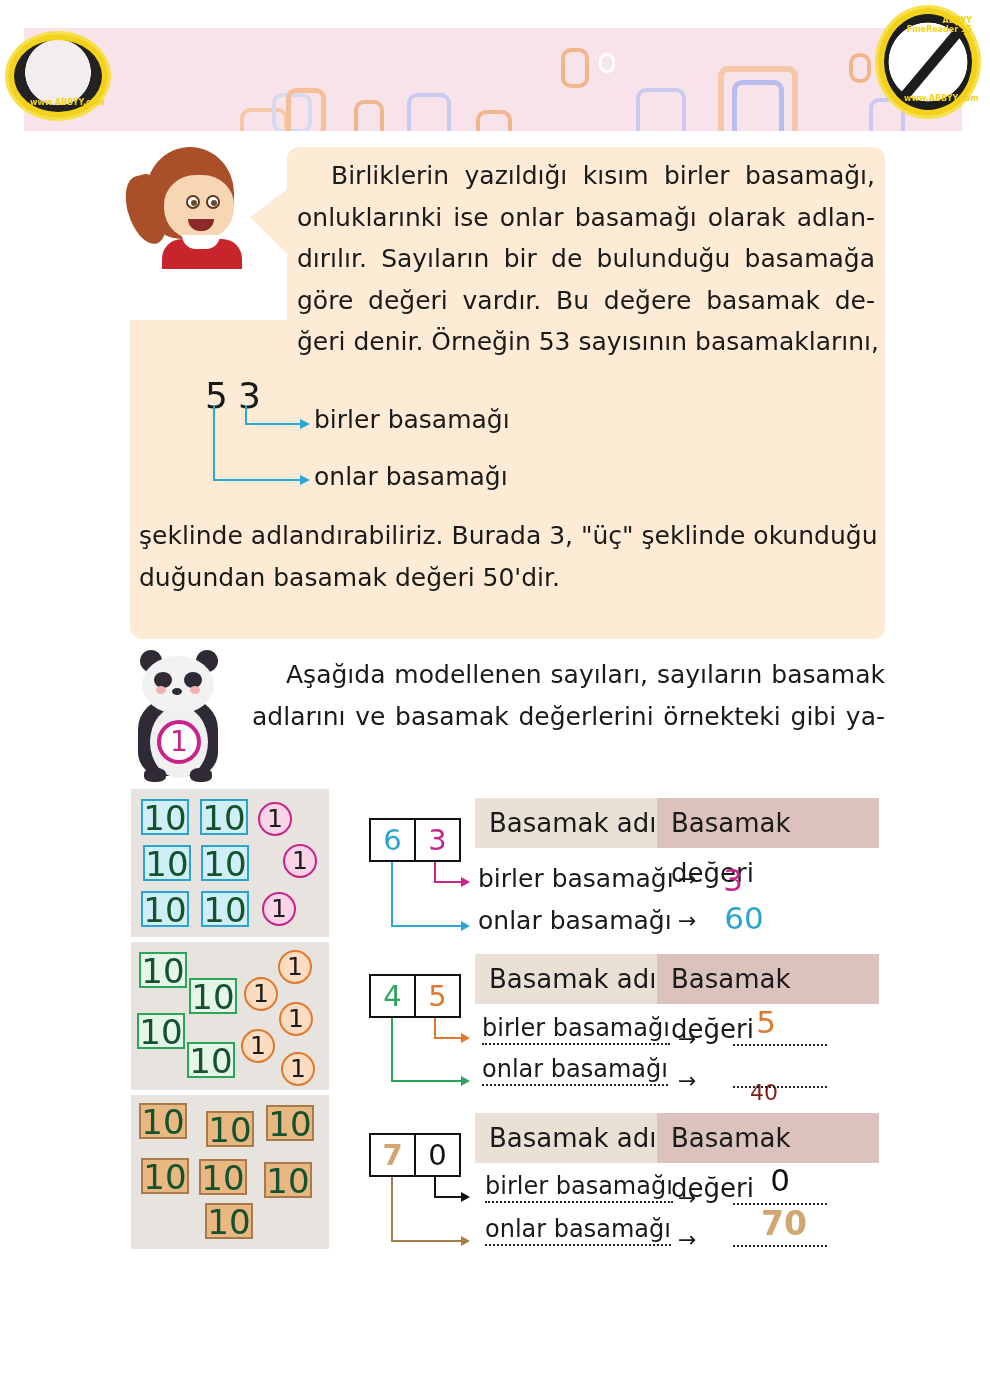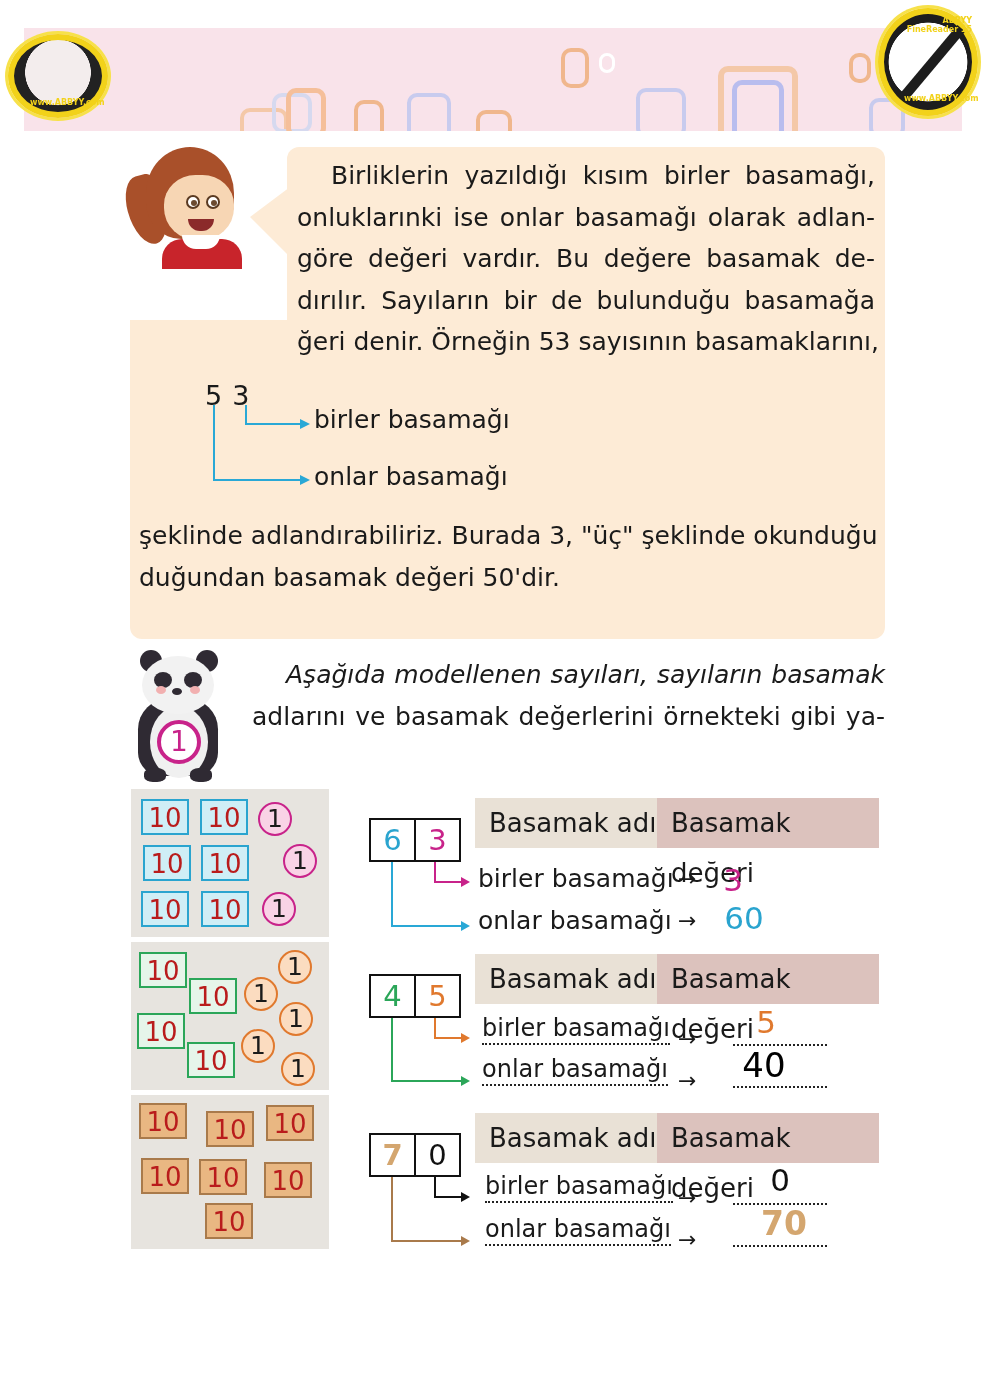--- a/index.html
+++ b/index.html
@@ -32,21 +32,21 @@
   .girl .eye::after { content: ""; position: absolute; left: 3px; top: 3px; width: 6px; height: 6px; background: #6b4a30; border-radius: 50%; }
   .girl .mouth { position: absolute; left: 24px; top: 44px; width: 26px; height: 12px; background: #8b2a2a; border-radius: 0 0 14px 14px; }
   .girl .sweater { position: absolute; left: 34px; top: 94px; width: 80px; height: 30px; background: #c8242b; border-radius: 20px 20px 0 0; }
   .girl .collar { position: absolute; left: 54px; top: 90px; width: 38px; height: 14px; background: #fff; border-radius: 0 0 20px 20px; }
 
   .txt { position: absolute; font-size: 25px; line-height: 41.5px; color: #1a1a1a; white-space: nowrap; }
   .para1 { left: 297px; top: 155px; width: 578px; }
   .para1 .line { display: block; text-align: justify; text-align-last: justify; }
   .para1 .line.first { padding-left: 34px; }
 
-  .ex53 { position: absolute; left: 205px; top: 375px; font-size: 27px; letter-spacing: 10px; }
+  .ex53 { position: absolute; left: 205px; top: 375px; font-size: 36px; letter-spacing: 10px; }
   .ex-line { position: absolute; background: #29a8d6; }
   .ex-label { position: absolute; font-size: 25px; }
   .arrowhead { position: absolute; width: 0; height: 0; border-top: 5px solid transparent; border-bottom: 5px solid transparent; }
 
   .para2 { left: 139px; top: 515px; width: 736px; }
   .para2 .line { display: block; text-align: justify; text-align-last: justify; }
   .para2 .line.last { text-align-last: left; }
 
   
   .panda { position: absolute; left: 128px; top: 650px; width: 100px; height: 132px; }
@@ -56,26 +56,26 @@
   .panda .ear { position: absolute; top: 0; width: 22px; height: 22px; background: #2f2a33; border-radius: 50%; }
   .panda .patch { position: absolute; top: 22px; width: 18px; height: 16px; background: #2f2a33; border-radius: 50%; }
   .panda .nose { position: absolute; left: 44px; top: 38px; width: 10px; height: 7px; background: #2f2a33; border-radius: 50%; }
   .panda .cheek { position: absolute; top: 36px; width: 10px; height: 8px; background: #f2b0b0; border-radius: 50%; }
   .panda .num { position: absolute; left: 29px; top: 70px; width: 44px; height: 44px; border: 4px solid #c8238a; border-radius: 50%; background: #fff;
                 color: #c8238a; font-size: 28px; text-align: center; line-height: 36px; }
   .panda .foot { position: absolute; top: 118px; width: 22px; height: 14px; background: #2f2a33; border-radius: 40%; }
 
   .para3 { left: 252px; top: 654px; width: 633px; }
   .para3 .line { display: block; text-align: justify; text-align-last: justify; }
-  .para3 .line.first { padding-left: 34px; font-style: italic; }
+  .para3 .line.first { padding-left: 34px; }
   .para3 .line.last { text-align-last: left; }
 
   
   .model { position: absolute; left: 131px; width: 198px; background: #e7e4df; }
-  .tens { position: absolute; width: 48px; height: 36px; font-size: 26px; text-align: center; line-height: 34px; color: #b91c1c; }
+  .tens { position: absolute; width: 48px; height: 36px; font-size: 34px; text-align: center; line-height: 34px; color: #14532d; }
   .ones { position: absolute; width: 34px; height: 34px; border-radius: 50%; font-size: 25px; text-align: center; line-height: 30px; color: #1a1a1a; }
   .t-blue { background: #cfeef6; border: 2px solid #2aa4cf; }
   .o-pink { background: #f9d3e6; border: 2px solid #c8238a; }
   .t-green { background: #e6f5ea; border: 2px solid #2ba659; }
   .o-orange { background: #fbdcc0; border: 2px solid #e0792e; }
   .t-tan { background: #e9b782; border: 2px solid #a97a4b; }
 
   
   .digbox { position: absolute; width: 92px; height: 44px; border: 2px solid #111; display: flex; }
   .digbox .cell { flex: 1; font-size: 29px; text-align: center; line-height: 40px; }
@@ -131,22 +131,22 @@
     <div class="eye" style="left:42px;"></div>
     <div class="mouth"></div>
   </div>
   <div class="sweater"></div>
   <div class="collar"></div>
 </div>
 
 <div class="txt para1">
   <span class="line first">Birliklerin yazıldığı kısım birler basamağı,</span>
   <span class="line">onluklarınki ise onlar basamağı olarak adlan-</span>
+  <span class="line">dırılır. Sayıların bir de bulunduğu basamağa</span>
   <span class="line">göre değeri vardır. Bu değere basamak de-</span>
-  <span class="line">dırılır. Sayıların bir de bulunduğu basamağa</span>
   <span class="line">ğeri denir. Örneğin 53 sayısının basamaklarını,</span>
 </div>
 
 <div class="txt ex53">53</div>
 <div class="ex-line" style="left:213px;top:405px;width:2px;height:75px;"></div>
 <div class="ex-line" style="left:213px;top:479px;width:88px;height:2px;"></div>
 <div class="arrowhead" style="left:300px;top:475px;border-left:10px solid #29a8d6;"></div>
 <div class="ex-line" style="left:245px;top:405px;width:2px;height:19px;"></div>
 <div class="ex-line" style="left:245px;top:423px;width:56px;height:2px;"></div>
 <div class="arrowhead" style="left:300px;top:419px;border-left:10px solid #29a8d6;"></div>
@@ -247,21 +247,21 @@
 <div class="arrowhead" style="left:461px;top:1033px;border-left:9px solid #e0792e;"></div>
 <div class="line-seg" style="left:391px;top:1018px;width:2px;height:63px;background:#2ba659;"></div>
 <div class="line-seg" style="left:391px;top:1080px;width:71px;height:2px;background:#2ba659;"></div>
 <div class="arrowhead" style="left:461px;top:1076px;border-left:9px solid #2ba659;"></div>
 <div class="row-label ul-dots" style="left:482px;top:1014px;">birler basamağı</div>
 <div class="row-arrow" style="left:678px;top:1026px;">→</div>
 <div class="ans" style="left:719px;top:1004px;color:#e0792e;">5</div>
 <div class="dots" style="left:733px;top:1044px;width:94px;"></div>
 <div class="row-label ul-dots" style="left:482px;top:1055px;">onlar basamağı</div>
 <div class="row-arrow" style="left:678px;top:1068px;">→</div>
-<div class="ans" style="left:717px;top:1045px;color:#000000;font-size:34px;">40</div>
+<div class="ans" style="left:717px;top:1080px;color:#7f1d1d;font-size:22px;">40</div>
 <div class="dots" style="left:733px;top:1086px;width:94px;"></div>
 
 <div class="digbox" style="left:369px;top:1133px;">
   <div class="cell" style="color:#d4a66f;font-weight:bold;">7</div>
   <div class="cell" style="color:#111;">0</div>
 </div>
 <div class="hdr" style="left:475px;top:1113px;">
   <div class="h1">Basamak adı</div>
   <div class="h2">Basamak değeri</div>
 </div>

